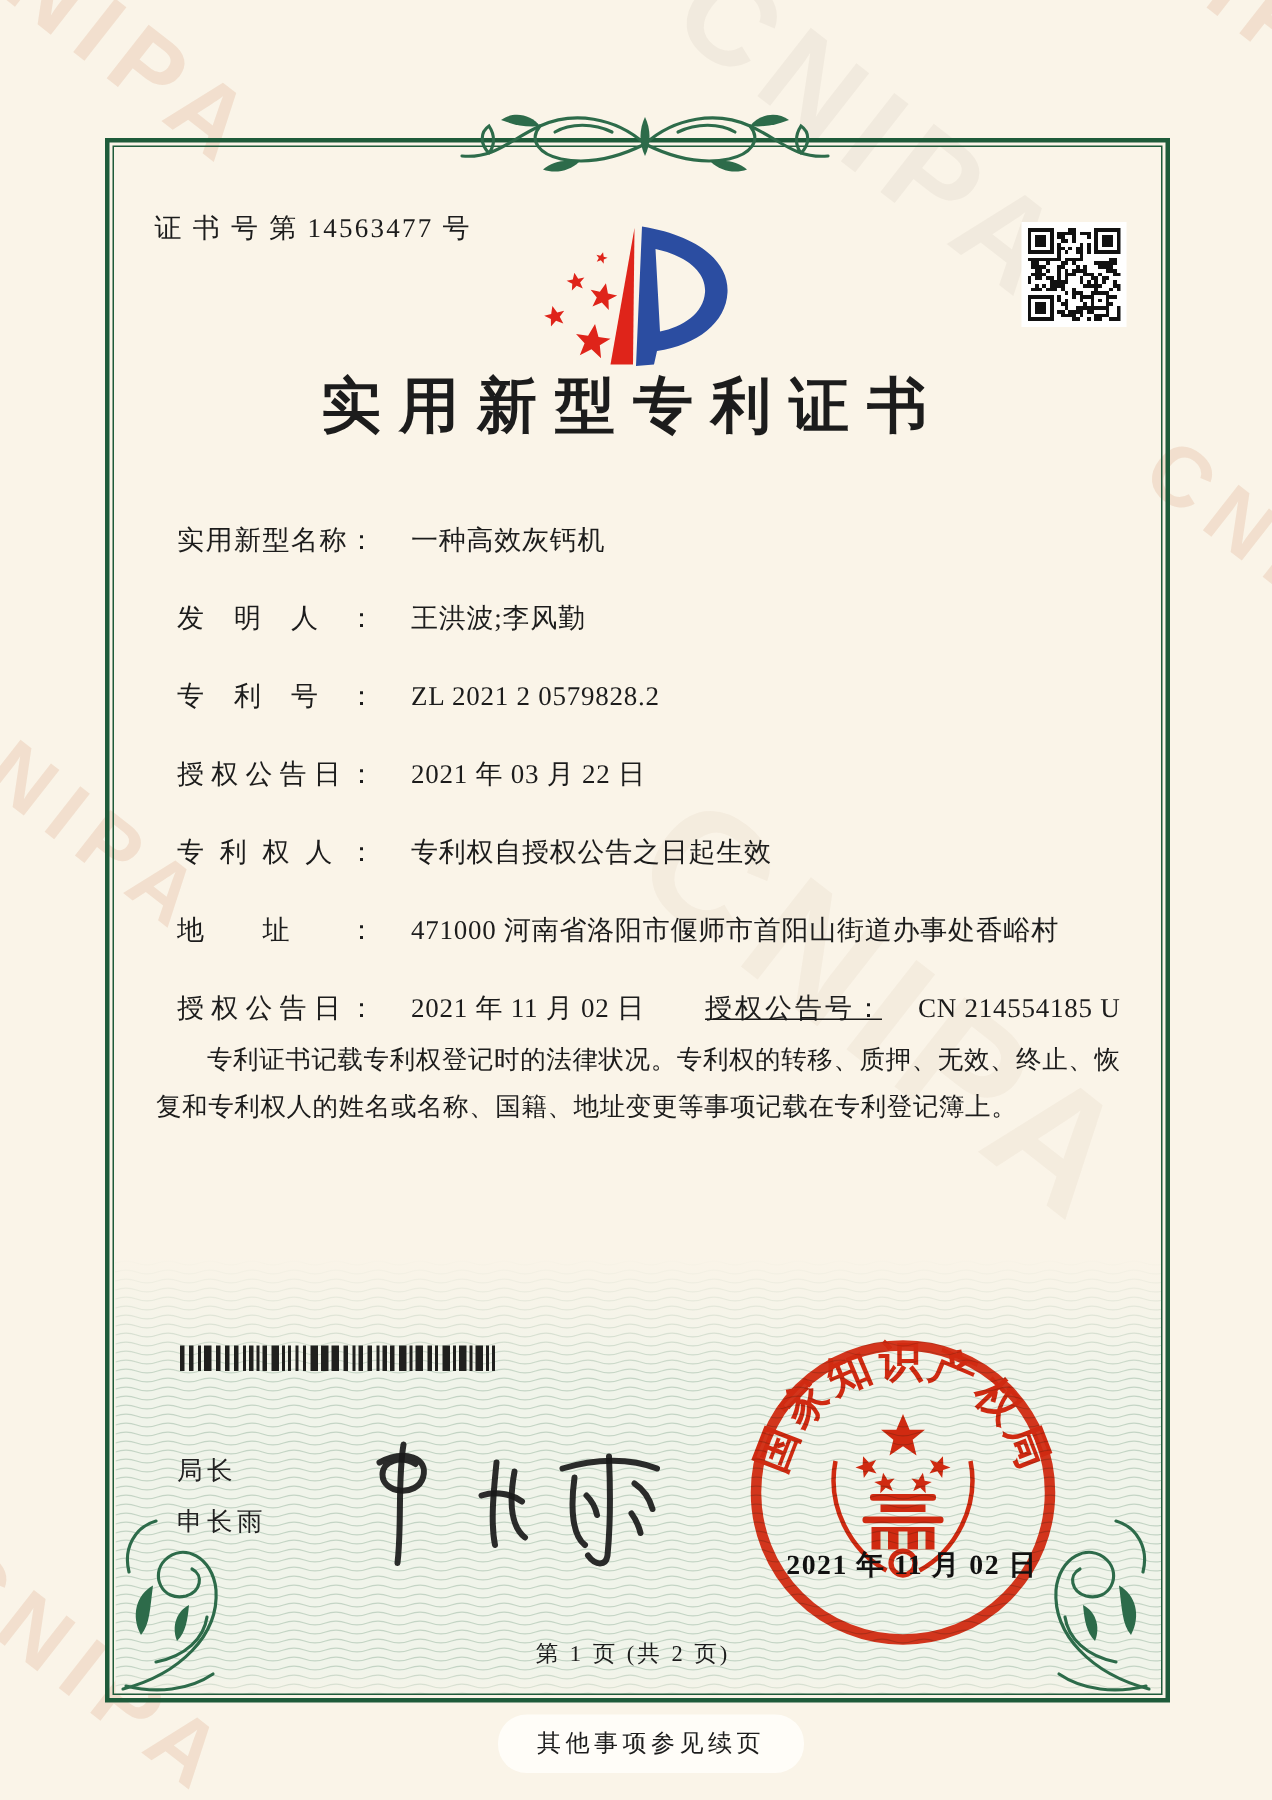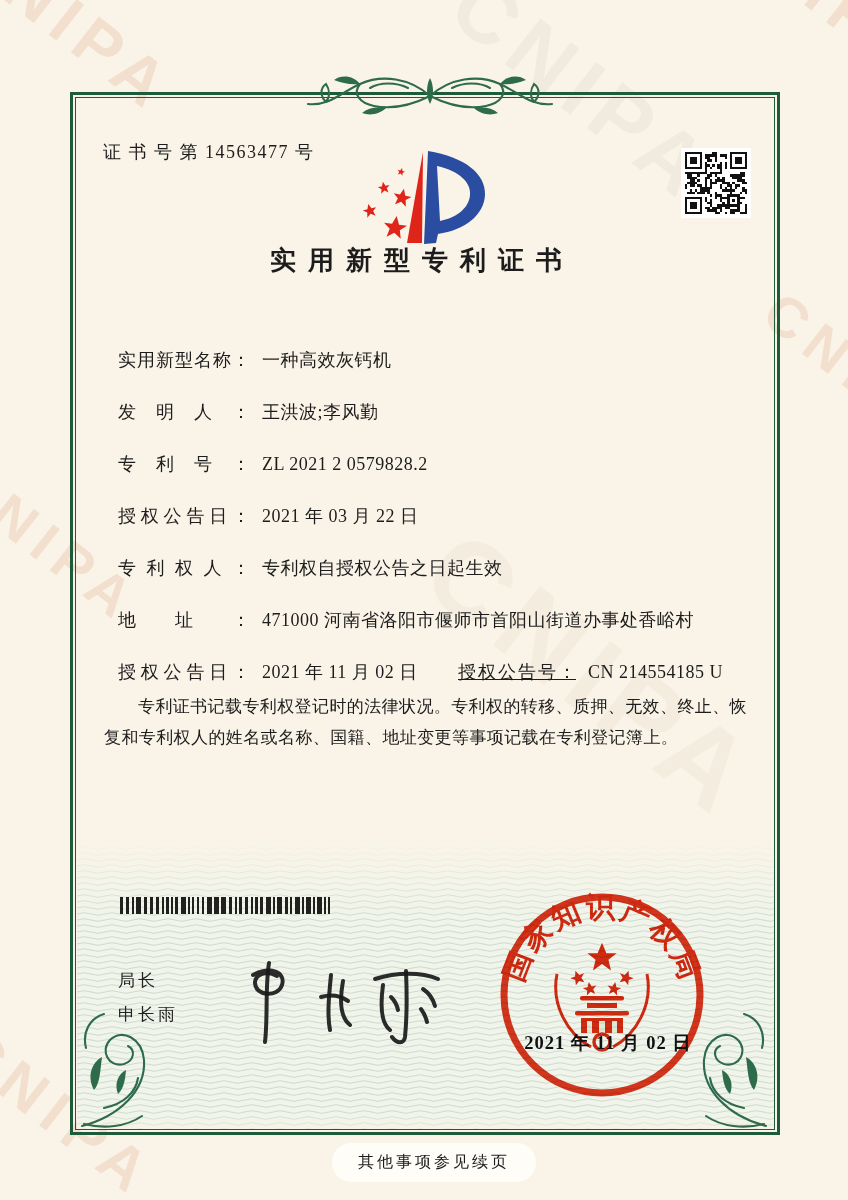--- a/index.html
+++ b/index.html
@@ -29,27 +29,27 @@
   .band-fade{position:absolute;inset:0;
     background:linear-gradient(180deg,#faf4e8 0%,rgba(250,244,232,0) 28%,rgba(250,244,232,0) 94%,rgba(250,244,232,.55) 100%);}
   
   .cert-border{left:70px;top:92px;width:704px;height:1037px;border:3.5px solid #1e5b3a;}
   .cert-border-inner{position:absolute;inset:2px;border:1.2px solid #1e5b3a;}
   .orn{stroke:#2d6b4a;fill:none;stroke-width:2.1;stroke-linecap:round;}
   .orn-fill{fill:#2d6b4a;stroke:none;}
   
   .cert-no{left:103px;top:140px;font-size:18px;letter-spacing:1.5px;}
   .title{left:70px;top:243px;width:704px;margin:0;text-align:center;
-    font-size:26px;font-weight:bold;letter-spacing:12px;}
+    font-size:40px;font-weight:bold;letter-spacing:12px;}
   .qr-wrap{left:681px;top:148px;width:62px;height:62px;background:#fff;padding:4px;}
   
   .fields{left:118px;top:348px;width:620px;font-size:18px;}
   .frow{margin-bottom:28px;line-height:24px;white-space:nowrap;}
   .flabel{display:inline-block;width:132px;text-align:justify;text-align-last:justify;vertical-align:top;}
-  .fvalue{margin-left:12px;letter-spacing:.5px;}
+  .fvalue{margin-left:24px;letter-spacing:.5px;}
   .fvalue-fixed{display:inline-block;width:196px;}
   .flabel2{display:inline-block;width:118px;text-align:justify;text-align-last:justify;text-decoration:underline;}
   
   .body-text{left:104px;top:692px;width:648px;font-size:17px;line-height:1.82;letter-spacing:.4px;}
   .body-text p{margin:0;text-indent:2em;}
   
   .barcode{left:120px;top:897px;width:214px;height:17px;}
   .barcode span{position:absolute;top:0;height:100%;background:#20201e;}
   .commissioner{left:118px;top:964px;font-family:"Liberation Sans","DejaVu Sans",sans-serif;
     font-size:17px;letter-spacing:3px;line-height:34px;color:#222;}
@@ -505,16 +505,17 @@
       <rect x="102" y="131" width="6" height="12" fill="#f0f4ea"></rect>
       <rect x="115" y="131" width="5" height="12" fill="#f0f4ea"></rect>
       <circle cx="105" cy="152" r="8" fill="none" stroke="#dd2c12" stroke-width="3.5"></circle>
       <path d="M60 84 C 54 114 70 144 94 157" fill="none" stroke="#dd2c12" stroke-width="3"></path>
       <path d="M150 84 C 156 114 140 144 116 157" fill="none" stroke="#dd2c12" stroke-width="3"></path>
     </g>
   </svg>
 
   <div class="abs seal-date">2021 年 11 月 02 日</div>
 
+  <div class="abs page-info z4">第 1 页 (共 2 页)</div>
 
   <div class="abs note-box z4">其他事项参见续页</div>
 
 </div>
 
 </body></html>

